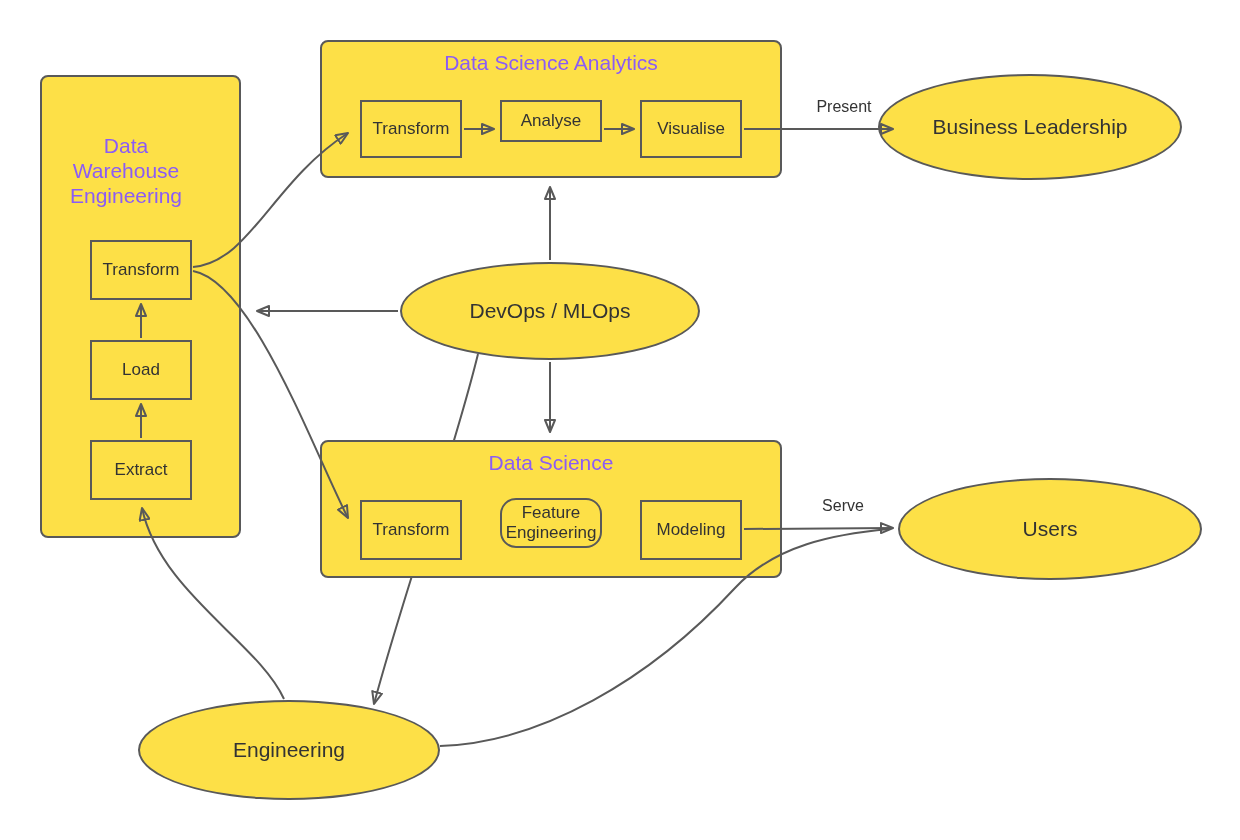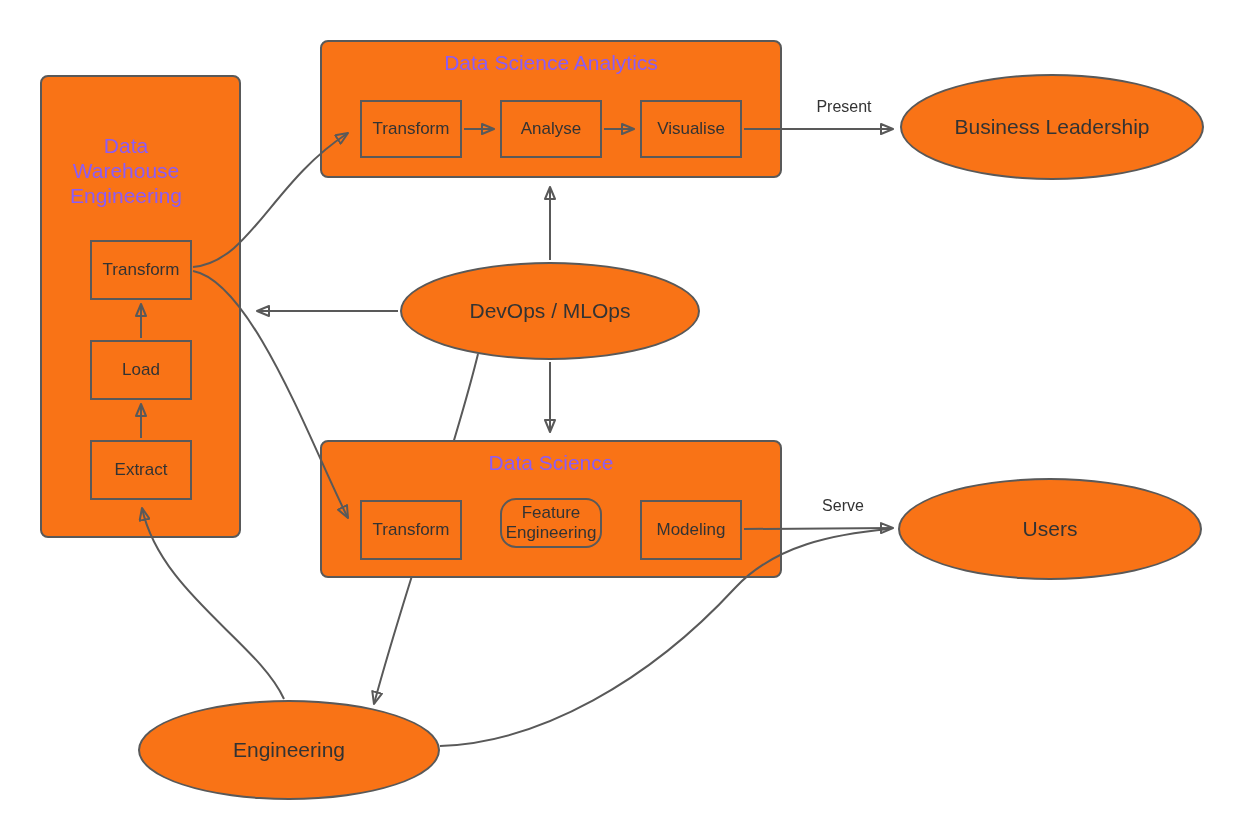--- a/index.html
+++ b/index.html
@@ -6,21 +6,21 @@
   #canvas{
     position:relative;
     width:1240px;height:840px;
     background:#ffffff;
     font-family:"Liberation Sans","DejaVu Sans",sans-serif;
     color:#333333;
     overflow:hidden;
   }
   .layer{position:absolute;left:0;top:0;width:1240px;height:840px;pointer-events:none;}
   #edges-back{z-index:0;}
-  .node{position:absolute;box-sizing:border-box;background:#f97316;border:2px solid #595959;}
+  .node{position:absolute;box-sizing:border-box;background:#fde047;border:2px solid #595959;}
   .container-box{border-radius:8px;z-index:1;}
   .proc-box{
     z-index:2;
     display:flex;align-items:center;justify-content:center;
     text-align:center;font-size:17px;line-height:1.15;
   }
   .ellipse{
     border-radius:50%;border-width:2.5px;z-index:1;
     display:flex;align-items:center;justify-content:center;
     text-align:center;font-size:21px;
@@ -52,30 +52,30 @@
 
   <div class="node container-box" style="left:40px;top:75px;width:201px;height:463px;"></div>
   <div class="container-title" style="left:62px;top:87px;width:128px;margin-top:46px;">Data Warehouse Engineering</div>
   <div class="node proc-box" style="left:90px;top:240px;width:102px;height:60px;">Transform</div>
   <div class="node proc-box" style="left:90px;top:340px;width:102px;height:60px;">Load</div>
   <div class="node proc-box" style="left:90px;top:440px;width:102px;height:60px;">Extract</div>
 
   <div class="node container-box" style="left:320px;top:40px;width:462px;height:138px;"></div>
   <div class="container-title" style="left:320px;top:50px;width:462px;">Data Science Analytics</div>
   <div class="node proc-box" style="left:360px;top:100px;width:102px;height:58px;">Transform</div>
-  <div class="node proc-box" style="left:500px;top:100px;width:102px;height:58px;">Analyse</div>
+  <div class="node proc-box" style="left:500px;top:100px;width:102px;height:42px;">Analyse</div>
   <div class="node proc-box" style="left:640px;top:100px;width:102px;height:58px;">Visualise</div>
 
   <div class="node container-box" style="left:320px;top:440px;width:462px;height:138px;"></div>
   <div class="container-title" style="left:320px;top:450px;width:462px;">Data Science</div>
   <div class="node proc-box" style="left:360px;top:500px;width:102px;height:60px;">Transform</div>
   <div class="node proc-box" style="left:500px;top:498px;width:102px;height:50px;border-radius:16px;">Feature Engineering</div>
   <div class="node proc-box" style="left:640px;top:500px;width:102px;height:60px;">Modeling</div>
 
-  <div class="node ellipse" style="left:900px;top:74px;width:304px;height:106px;">Business Leadership</div>
+  <div class="node ellipse" style="left:878px;top:74px;width:304px;height:106px;">Business Leadership</div>
   <div class="node ellipse" style="left:400px;top:262px;width:300px;height:98px;">DevOps / MLOps</div>
   <div class="node ellipse" style="left:898px;top:478px;width:304px;height:102px;">Users</div>
   <div class="node ellipse" style="left:138px;top:700px;width:302px;height:100px;">Engineering</div>
 
   <svg id="edges-front" class="layer" width="1240" height="840" viewBox="0 0 1240 840">
     <defs>
       <marker id="arrow-f" markerUnits="userSpaceOnUse" markerWidth="14" markerHeight="12" refX="13" refY="6" orient="auto">
         <path d="M1,1 L13,6 L1,11 Z" fill="#595959" stroke="#595959" stroke-width="1" stroke-linejoin="round"></path>
       </marker>
     </defs>

